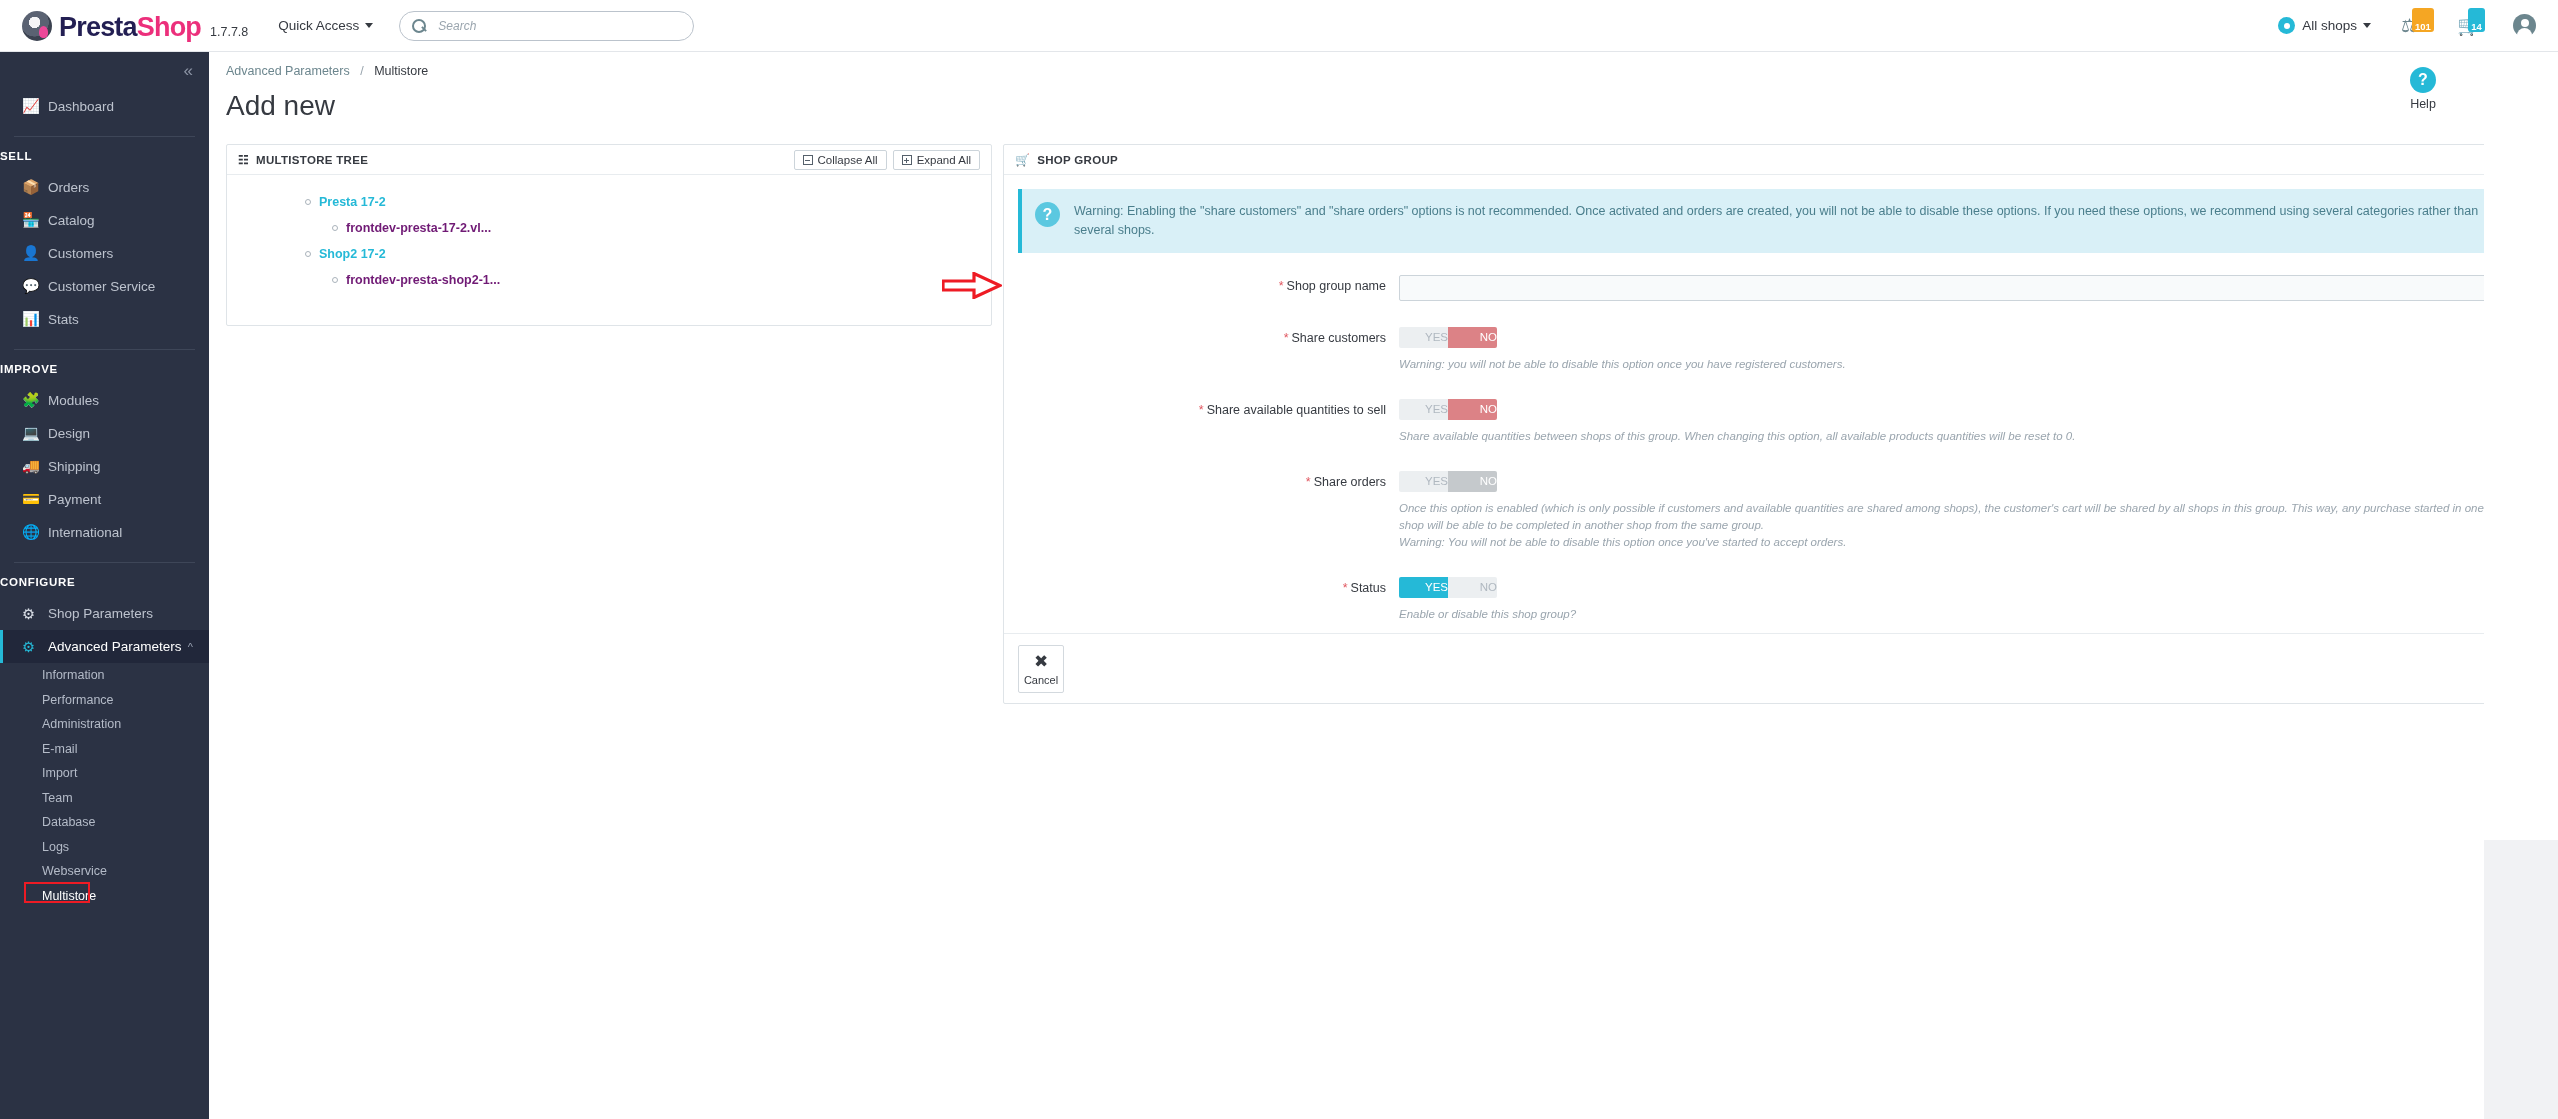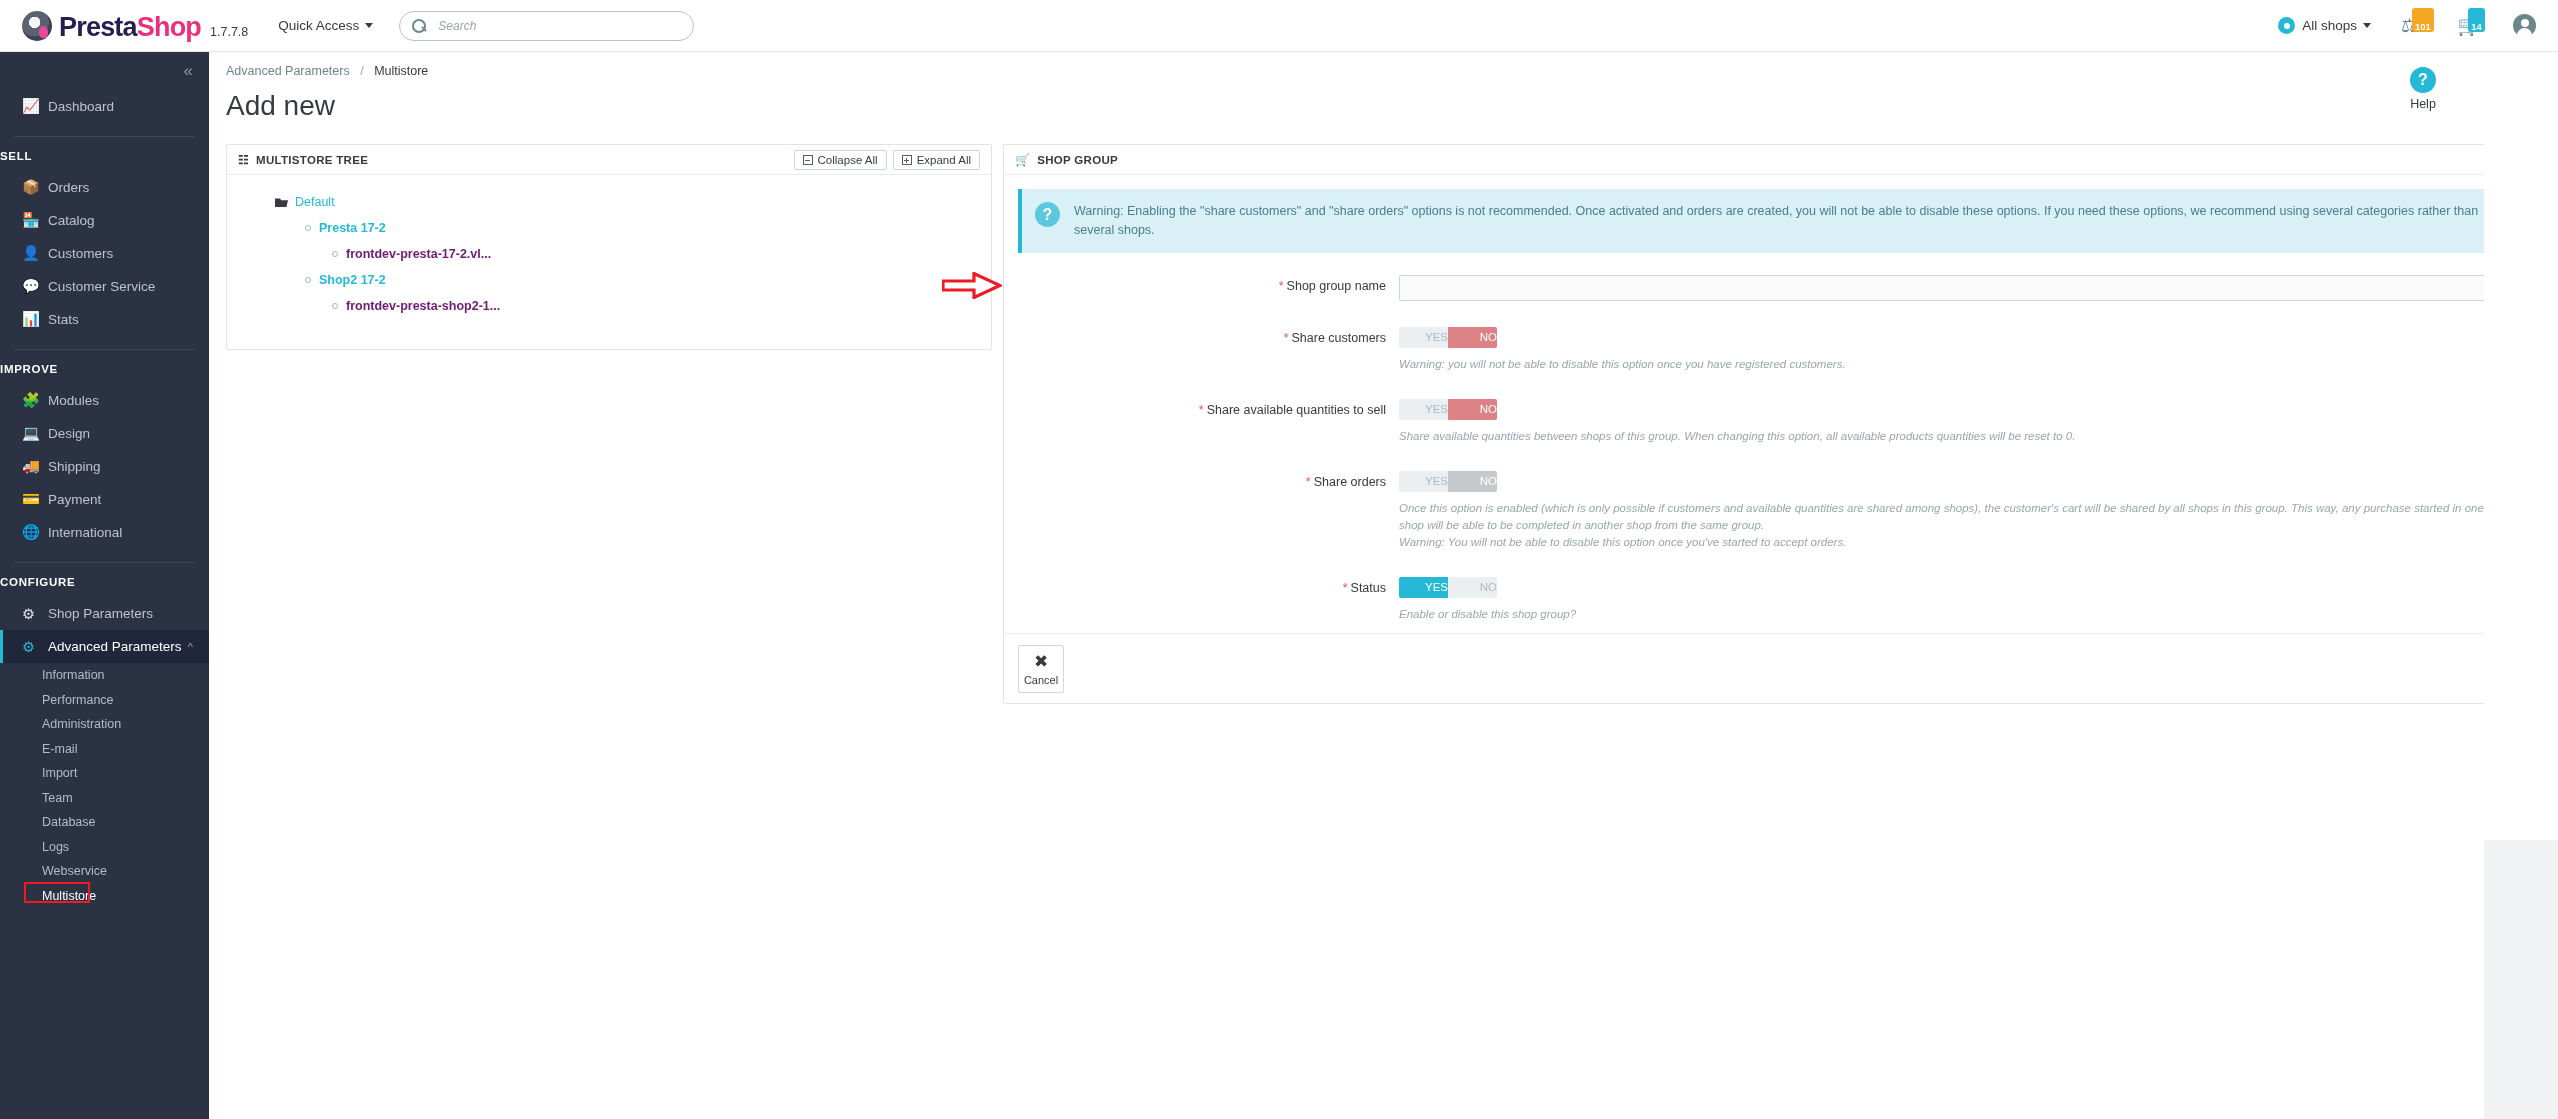--- a/index.html
+++ b/index.html
@@ -419,24 +419,20 @@
             <span>Collapse All</span>
           </div>
           <div class="tree-btn">
             <span class="sq-ic plus"></span>
             <span>Expand All</span>
           </div>
         </div>
       </div>
 
       <div class="tree-body">
-        <div class="tree-node tree-l1">
-          <span class="folder-ic"></span>
-          <span class="tree-link">Default</span>
-        </div>
         <div class="tree-node tree-l2">
           <span class="bullet-ic"></span>
           <span class="tree-link">Presta 17-2</span>
         </div>
         <div class="tree-node tree-l3">
           <span class="bullet-ic"></span>
           <span class="tree-link">frontdev-presta-17-2.vl...</span>
         </div>
         <div class="tree-node tree-l2">
           <span class="bullet-ic"></span>

